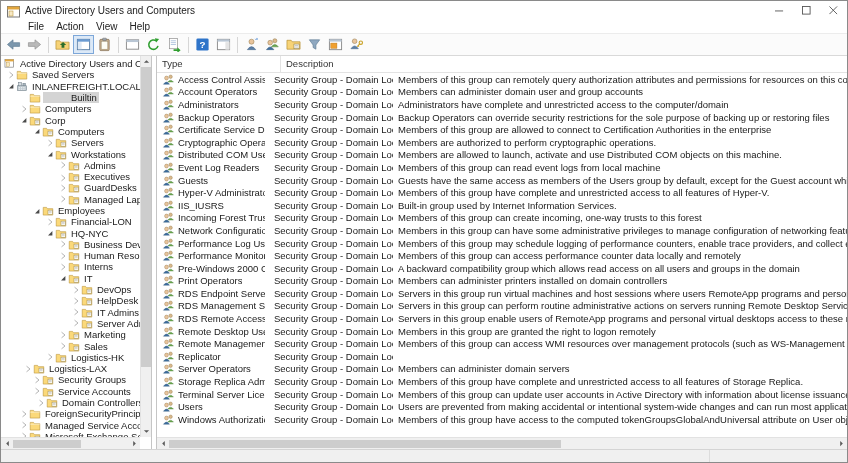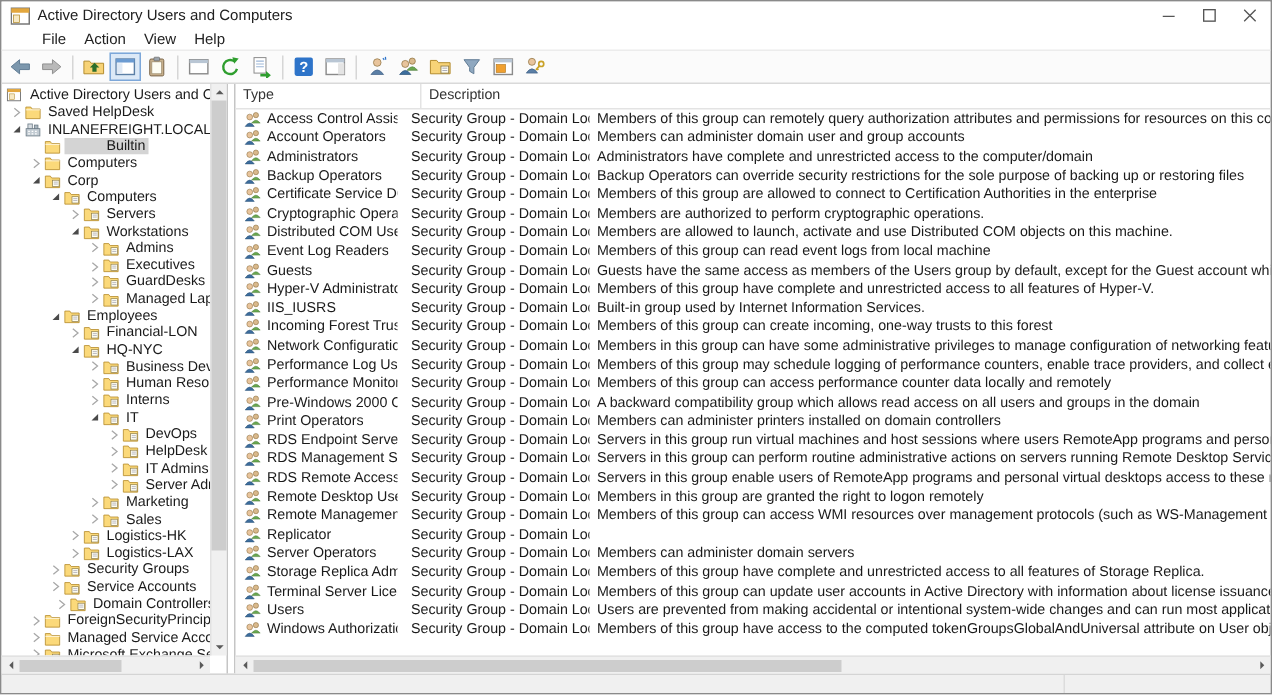--- a/index.html
+++ b/index.html
@@ -239,21 +239,21 @@
               <svg viewBox="0 0 10 10">
                 <path d="M3.2 1.5 L7.5 5 L3.2 8.5" fill="none" stroke="#a8a8a8" stroke-width="1.1"></path>
               </svg>
             </span>
             <span class="tree-ic">
               <svg viewBox="0 0 12 12">
                 <path d="M.8 2.6 h3.6 l1 1.4 h5.8 V11 H.8 z" fill="#fbd97a" stroke="#b68d2e" stroke-width=".6"></path>
                 <path d="M.8 4.6 h10.4" stroke="#fff" stroke-width=".7" opacity=".8"></path>
               </svg>
             </span>
-            <span class="tree-label">Saved HelpDesk</span>
+            <span class="tree-label">Saved Servers</span>
           </div>
           <div class="tree-row" style="padding-left: 4px;">
             <span class="chev">
               <svg viewBox="0 0 10 10">
                 <path d="M8 2.5 V8 H2.5 z" fill="#4a4a4a"></path>
               </svg>
             </span>
             <span class="tree-ic">
               <svg viewBox="0 0 12 12">
                 <rect x="1" y="5.2" width="10" height="5.3" fill="#c3ccd3" stroke="#6e7d88" stroke-width=".6"></rect>
@@ -611,21 +611,21 @@
             </span>
             <span class="tree-ic">
               <svg viewBox="0 0 12 12">
                 <path d="M.8 2.6 h3.6 l1 1.4 h5.8 V11 H.8 z" fill="#fbd97a" stroke="#b68d2e" stroke-width=".6"></path>
                 <rect x="6" y="5.6" width="4.8" height="4.6" fill="#fffef2" stroke="#8a7a4a" stroke-width=".5"></rect>
                 <path d="M6.9 7 h3 M6.9 8.4 h3" stroke="#99a" stroke-width=".5"></path>
               </svg>
             </span>
             <span class="tree-label">Logistics-HK</span>
           </div>
-          <div class="tree-row" style="padding-left: 43px;">
+          <div class="tree-row" style="padding-left: 21px;">
             <span class="chev">
               <svg viewBox="0 0 10 10">
                 <path d="M3.2 1.5 L7.5 5 L3.2 8.5" fill="none" stroke="#a8a8a8" stroke-width="1.1"></path>
               </svg>
             </span>
             <span class="tree-ic">
               <svg viewBox="0 0 12 12">
                 <path d="M.8 2.6 h3.6 l1 1.4 h5.8 V11 H.8 z" fill="#fbd97a" stroke="#b68d2e" stroke-width=".6"></path>
                 <rect x="6" y="5.6" width="4.8" height="4.6" fill="#fffef2" stroke="#8a7a4a" stroke-width=".5"></rect>
                 <path d="M6.9 7 h3 M6.9 8.4 h3" stroke="#99a" stroke-width=".5"></path>

